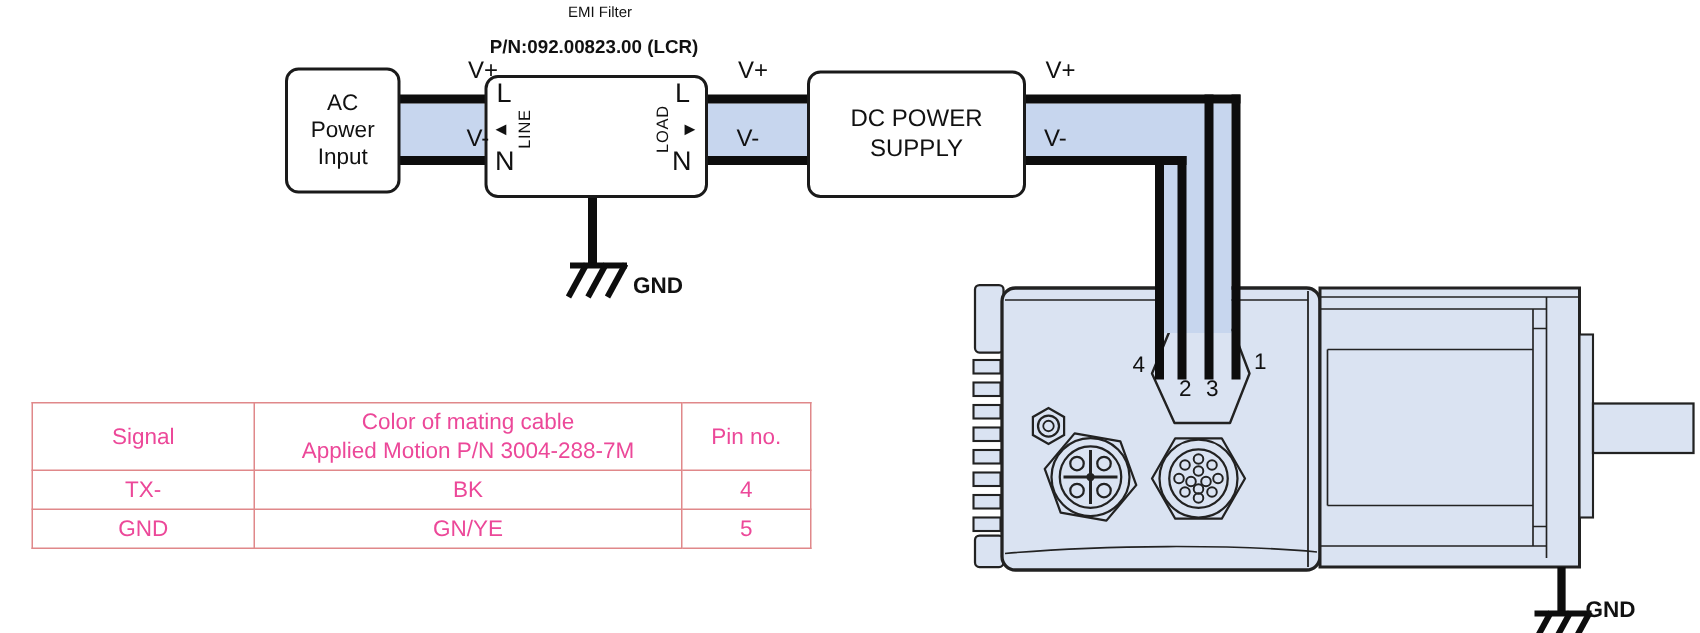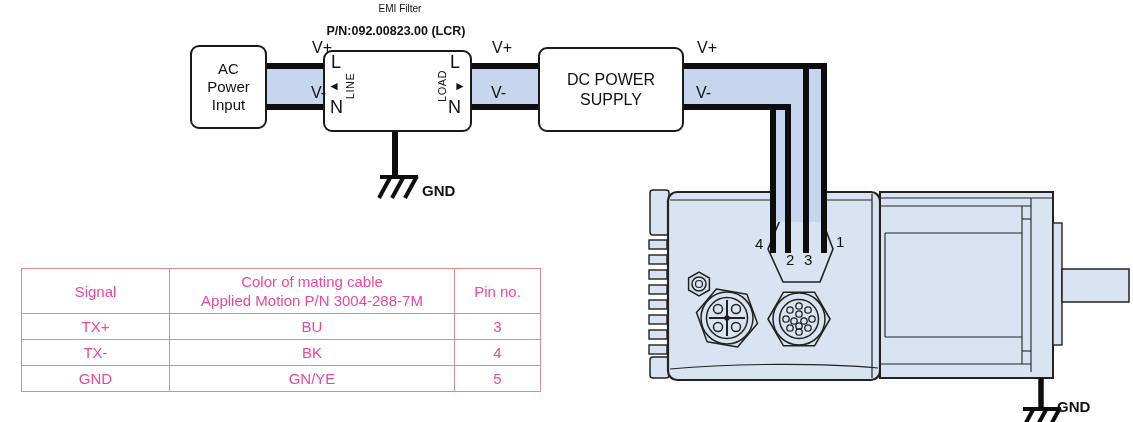--- a/index.html
+++ b/index.html
@@ -209,25 +209,20 @@
 
   <table id="pin-table">
     <tbody>
         <tr>
       <th class="col-signal">Signal</th>
       <th class="col-color">Color of mating cable
 Applied Motion P/N 3004-288-7M</th>
       <th class="col-pin">Pin no.</th>
     </tr>
     <tr>
-      <td>TX+</td>
-      <td>BU</td>
-      <td>3</td>
-    </tr>
-    <tr>
       <td>TX-</td>
       <td>BK</td>
       <td>4</td>
     </tr>
     <tr>
       <td>GND</td>
       <td>GN/YE</td>
       <td>5</td>
     </tr>
   </tbody>

